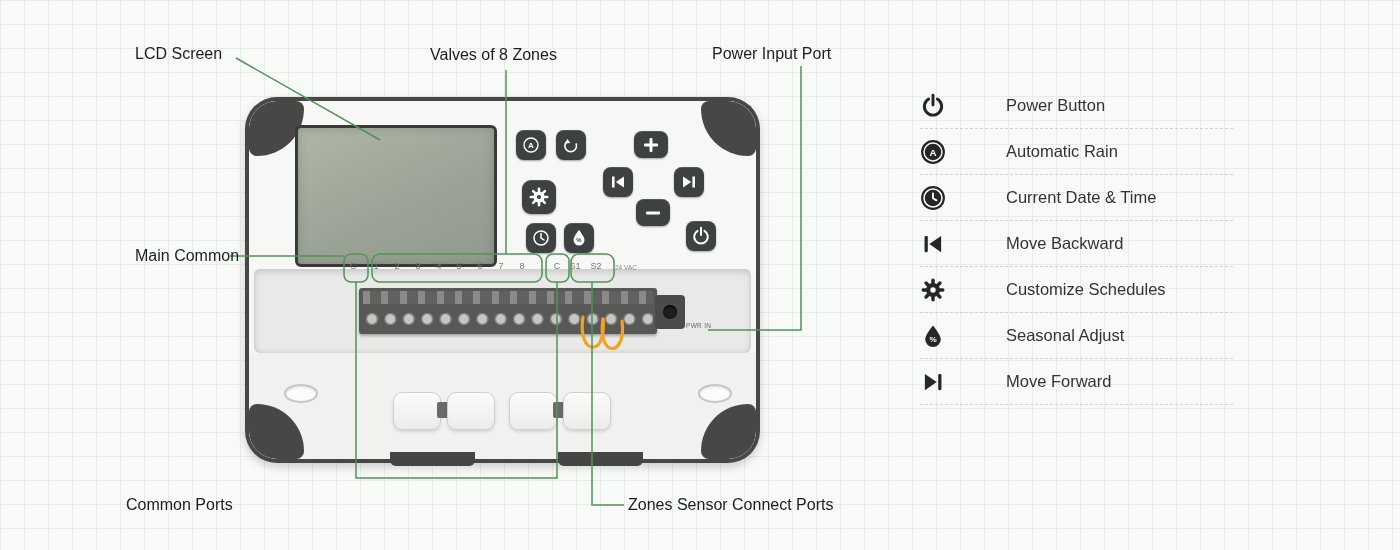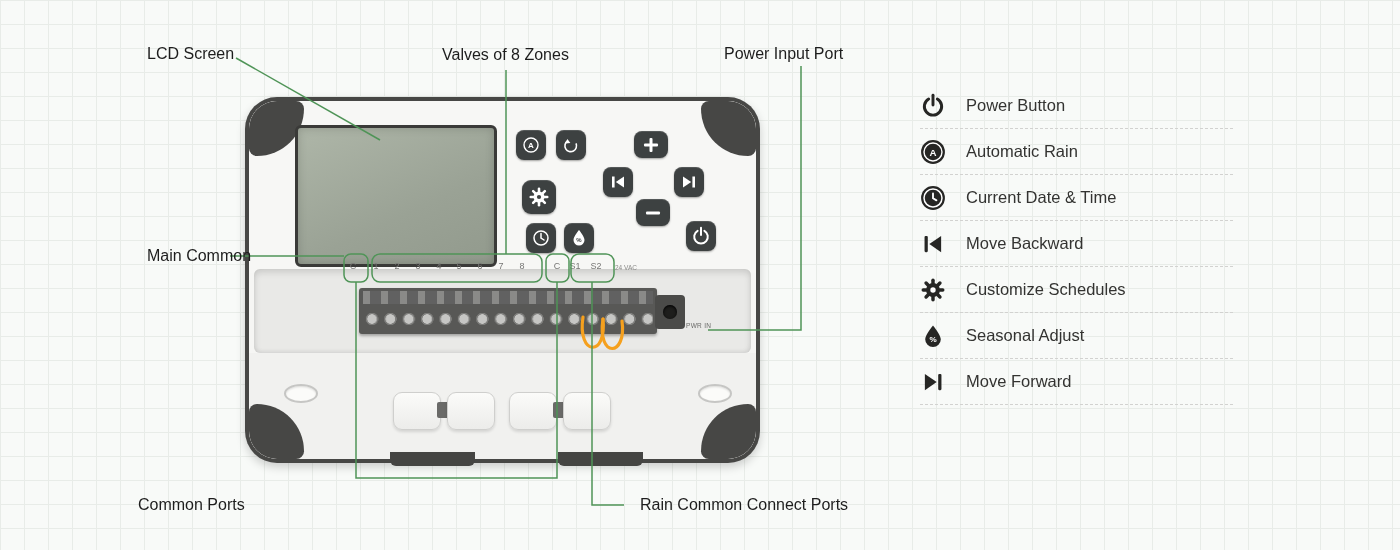--- a/index.html
+++ b/index.html
@@ -53,25 +53,25 @@
 
   .wires{position:absolute;left:320px;top:200px;}
   .oval{position:absolute;width:30px;height:15px;border:2px solid #c6c6c4;border-radius:50%;background:#fbfbf9;
     box-shadow:inset 0 1px 2px rgba(0,0,0,.12);}
   .clamp{position:absolute;width:46px;height:36px;background:linear-gradient(#fbfbf9,#ececea);
     border:1px solid #cfcfcd;border-radius:9px;box-shadow:0 2px 3px rgba(0,0,0,.12);}
   .clampbar{position:absolute;width:12px;height:16px;top:301px;background:#6a6a68;border-radius:2px;}
 
   
   .overlay{position:absolute;left:0;top:0;z-index:40;pointer-events:none;}
-  .callout{position:absolute;z-index:45;font-size:16px;color:#1d1d1d;white-space:nowrap;margin-left:12px;}
+  .callout{position:absolute;z-index:45;font-size:16px;color:#1d1d1d;white-space:nowrap;}
 
   
   .legend{position:absolute;left:920px;top:83px;width:313px;z-index:20;}
-  .legend-row{display:flex;align-items:center;height:45px;border-bottom:1px dashed #d2d2d0;}
+  .legend-row{display:flex;align-items:center;height:45px;border-bottom:1px dashed #d2d2d0;gap:40px;}
   .icon-box{width:34px;display:flex;align-items:center;}
   .icon-box.wide{width:88px;gap:9px;}
   .legend-label{margin-left:12px;font-size:16.5px;color:#333331;}
   svg text{font-family:"Liberation Sans",sans-serif;}
 </style>
 </head>
 <body>
 
 <div class="stage">
 
@@ -211,21 +211,21 @@
       <rect x="571" y="254" width="43" height="28" rx="8"></rect>
       <path d="M592 282 L592 505 L624 505"></path>
     </g>
   </svg>
 
   <div class="callout" style="left:135px;top:45px">LCD Screen</div>
   <div class="callout" style="left:430px;top:46px">Valves of 8 Zones</div>
   <div class="callout" style="left:712px;top:45px">Power Input Port</div>
   <div class="callout" style="left:135px;top:247px">Main Common</div>
   <div class="callout" style="left:126px;top:496px">Common Ports</div>
-  <div class="callout" style="left:628px;top:496px">Rain Common Connect Ports</div>
+  <div class="callout" style="left:628px;top:496px">Zones Sensor Connect Ports</div>
 
   <div class="legend">
 
     <div class="legend-row">
       <span class="icon-box">
         <svg width="26" height="26" viewBox="0 0 24 24">
           <path d="M8 5.5 A8 8 0 1 0 16 5.5" fill="none" stroke="#262624" stroke-width="2.7" stroke-linecap="round"></path>
           <line x1="12" y1="2" x2="12" y2="11" stroke="#262624" stroke-width="2.7" stroke-linecap="round"></line>
         </svg>
       </span>

